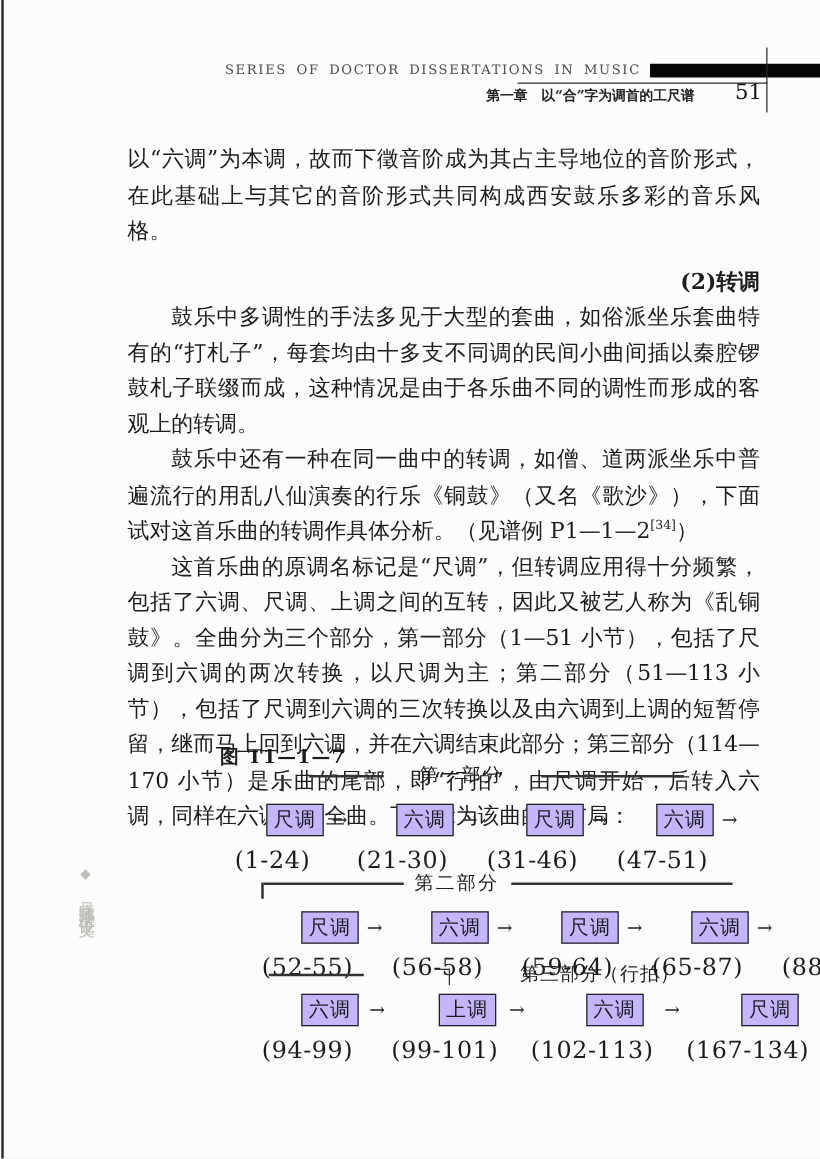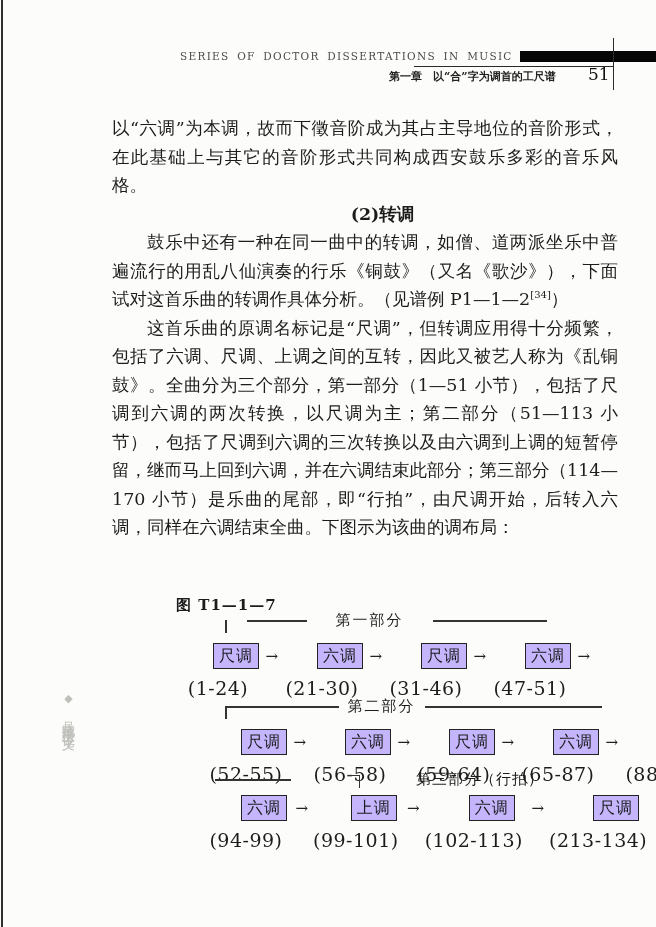--- a/index.html
+++ b/index.html
@@ -34,48 +34,48 @@
   
   .sidebar-caption {
     position: absolute; left: 59px; top: 692px;
     writing-mode: vertical-rl; text-orientation: upright;
     color: #bfbfbc; font-size: 13px; letter-spacing: 2px; line-height: 18px;
   }
   .sidebar-caption .diamond { font-size: 11px; margin-bottom: 4px; }
 
   
   .body-text {
-    position: absolute; left: 112px; top: 114px; width: 506px;
+    position: absolute; left: 102px; top: 114px; width: 506px;
     font-size: 17.5px; line-height: 28.5px;
     text-align: justify;
   }
   .para { margin: 0; }
   .para.indent { text-indent: 2em; }
-  .para.heading { text-indent: 2em; font-weight: bold; text-align: center; }
+  .para.heading { text-indent: 2em; font-weight: bold; text-align: right; margin-top: 12px; }
   sup { font-size: 10px; vertical-align: super; line-height: 0; }
 
   .figure-caption {
     position: absolute; left: 176px; top: 596px;
     font-size: 15px; font-weight: bold; letter-spacing: 1px; text-align: right;
   }
 
   
   .part { position: absolute; left: 177px; }
   .part-1 { top: 620px; }
   .part-2 { top: 706px; left: 205px; }
   .part-3 { top: 770px; left: 205px; }
 
   .bracket { display: flex; align-items: flex-start; height: 20px; }
   .b-corner { width: 1.6px; height: 13px; background: #333; flex: none; }
   .b-line { height: 1.6px; background: #333; flex: none; margin-top: 0; }
   .b-label { position: relative; top: -9px; padding: 0 9px; font-size: 15px; white-space: nowrap; letter-spacing: 2px; }
   .part-1 .bracket { margin-left: 48px; width: 322px; gap: 20px; }
   .part-1 .b-line.l1 { width: 60px; }
   .part-1 .b-line.l2 { flex: 1; }
-  .part-2 .bracket { margin-left: 20px; width: 377px; }
+  .part-2 .bracket { margin-left: 4px; width: 377px; }
   .part-2 .b-line.l1 { width: 112px; }
   .part-2 .b-line.l2 { flex: 1; }
 
   .p3-header { position: relative; height: 22px; }
   .p3-line { position: absolute; left: 10px; top: 9px; width: 76px; height: 1.6px; background: #333; }
   .p3-tick { position: absolute; left: 143px; top: 5px; width: 12px; height: 13px;
              border-top: 1.6px solid #333; border-right: 1.6px solid #333; }
   .p3-label { position: absolute; left: 211px; top: 0; font-size: 15px; white-space: nowrap; letter-spacing: 1px; }
 
   .units { display: flex; align-items: flex-start; margin-top: 3px; }
@@ -107,20 +107,21 @@
   <div class="chapter-title">第一章　以“合”字为调首的工尺谱</div>
   <div class="page-number">51</div>
 
   <div class="sidebar-caption">
     <span class="diamond">◆</span><span>吴晓萍博士学位论文</span>
   </div>
 
   <div class="body-text">
     <p class="para">以“六调”为本调，故而下徵音阶成为其占主导地位的音阶形式，在此基础上与其它的音阶形式共同构成西安鼓乐多彩的音乐风格。</p>
     <p class="para heading">(2)转调</p>
+    <p class="para indent">鼓乐中多调性的手法多见于大型的套曲，如俗派坐乐套曲特有的“打札子”，每套均由十多支不同调的民间小曲间插以秦腔锣鼓札子联缀而成，这种情况是由于各乐曲不同的调性而形成的客观上的转调。</p>
     <p class="para indent"><span>鼓乐中还有一种在同一曲中的转调，如僧、道两派坐乐中普遍流行的用乱八仙演奏的行乐《铜鼓》（又名《歌沙》），下面试对这首乐曲的转调作具体分析。（见谱例 P1—1—2</span><sup>[34]</sup><span>）</span></p>
     <p class="para indent">这首乐曲的原调名标记是“尺调”，但转调应用得十分频繁，包括了六调、尺调、上调之间的互转，因此又被艺人称为《乱铜鼓》。全曲分为三个部分，第一部分（1—51 小节），包括了尺调到六调的两次转换，以尺调为主；第二部分（51—113 小节），包括了尺调到六调的三次转换以及由六调到上调的短暂停留，继而马上回到六调，并在六调结束此部分；第三部分（114—170 小节）是乐曲的尾部，即“行拍”，由尺调开始，后转入六调，同样在六调结束全曲。下图示为该曲的调布局：</p>
   </div>
 
   <div class="figure-caption">图 T1—1—7</div>
 
   <div class="part part-1">
     <div class="bracket">
       <span class="b-corner"></span>
       <span class="b-line l1"></span>
@@ -231,21 +232,21 @@
             <span class="tone-box">六调</span>
           </div>
           <span class="arrow">→</span>
           <div class="range">(102-113)</div>
         </div>
         <div class="unit">
           <div class="unit-top">
             <span class="tone-box">尺调</span>
           </div>
           <span class="arrow">→</span>
-          <div class="range">(213-134)</div>
+          <div class="range">(167-134)</div>
         </div>
         <div class="unit no-arrow">
           <div class="unit-top">
             <span class="tone-box">六调</span>
           </div>
           <div class="range">(135-170)</div>
         </div>
       </div>
   </div>
 </div>

